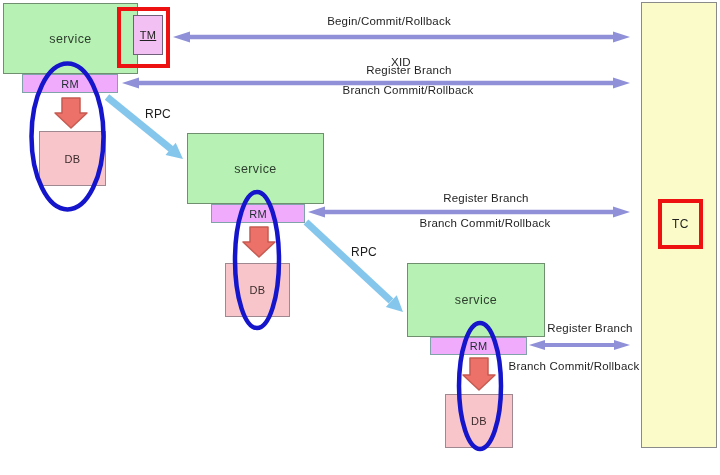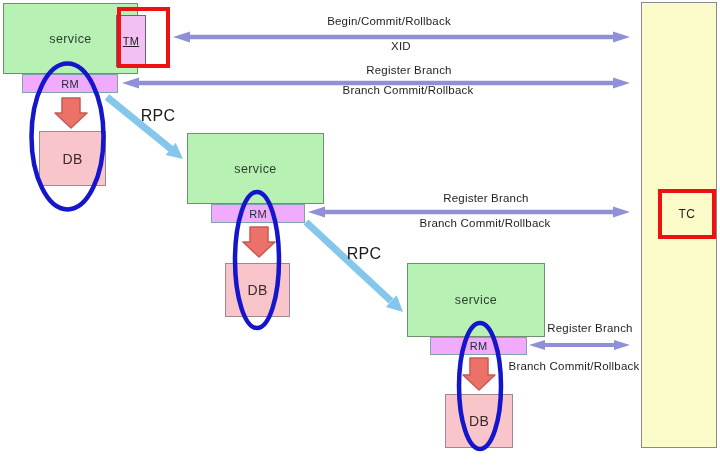--- a/index.html
+++ b/index.html
@@ -13,60 +13,60 @@
   .service{
     background:#b7f2b4;border:1px solid #6f8f6f;color:#2e3e2e;
     font-size:12.5px;letter-spacing:.4px;
   }
   .rm{
     background:#f0abfc;border:1px solid #7fa3a8;color:#1c2c2c;
     font-size:11px;letter-spacing:.3px;
   }
   .db{
     background:#f8c5cb;border:1px solid #a08890;color:#3a2a2a;
-    font-size:14px;letter-spacing:.3px;
+    font-size:11px;letter-spacing:.3px;
   }
   .tm{
     background:#f2c0f2;border:1px solid #70607a;color:#222;
     font-size:11px;letter-spacing:.3px;z-index:3;
   }
   .tc{
     background:#fbfbca;border:1px solid #8a8a8a;z-index:1;
   }
   .hl{
     position:absolute;border:4px solid #ee1111;background:transparent;z-index:7;
     display:flex;align-items:center;justify-content:center;
   }
   .hl .tc-label{font-size:12px;color:#222;letter-spacing:.5px;}
   .msg{
     position:absolute;transform:translateX(-50%);white-space:nowrap;
     font-size:11.5px;color:#1f1f1f;z-index:6;letter-spacing:.2px;text-align:right;
   }
-  .rpc{font-size:16px;color:#1b1b1b;}
+  .rpc{font-size:12px;color:#1b1b1b;}
   svg.overlay{
     position:absolute;left:0;top:0;width:720px;height:475px;z-index:5;
     pointer-events:none;
   }
   
   #service1{left:3px;top:3px;width:135px;height:71px;z-index:2;}
-  #tm-box{left:116px;top:15px;width:30px;height:52px;text-decoration:underline;}
+  #tm-box{left:133px;top:15px;width:30px;height:40px;text-decoration:underline;}
   #rm1{left:22px;top:74px;width:96px;height:19px;z-index:2;}
   #db1{left:39px;top:131px;width:67px;height:55px;z-index:2;}
   #service2{left:187px;top:133px;width:137px;height:71px;z-index:2;}
   #rm2{left:211px;top:204px;width:94px;height:19px;z-index:2;}
   #db2{left:225px;top:263px;width:65px;height:54px;z-index:2;}
   #service3{left:407px;top:263px;width:138px;height:74px;z-index:2;}
   #rm3{left:430px;top:337px;width:97px;height:18px;z-index:2;}
   #db3{left:445px;top:394px;width:68px;height:54px;z-index:2;}
   #tc-box{left:641px;top:2px;width:76px;height:446px;}
   #tm-hl{left:117px;top:7px;width:53px;height:61px;}
-  #tc-hl{left:658px;top:189px;width:58px;height:50px;}
+  #tc-hl{left:658px;top:199px;width:45px;height:50px;}
   
   #msg-1a{left:389px;top:15px;}
-  #msg-1b{left:401px;top:40px;}
+  #msg-1b{left:401px;top:56px;}
   #msg-2a{left:409px;top:64px;}
   #msg-2b{left:408px;top:84px;}
   #msg-3a{left:486px;top:192px;}
   #msg-3b{left:485px;top:217px;}
   #msg-4a{left:590px;top:322px;}
   #msg-4b{left:574px;top:360px;}
   #rpc-label-1{left:158px;top:107px;}
   #rpc-label-2{left:364px;top:245px;}
 </style>
 </head>

